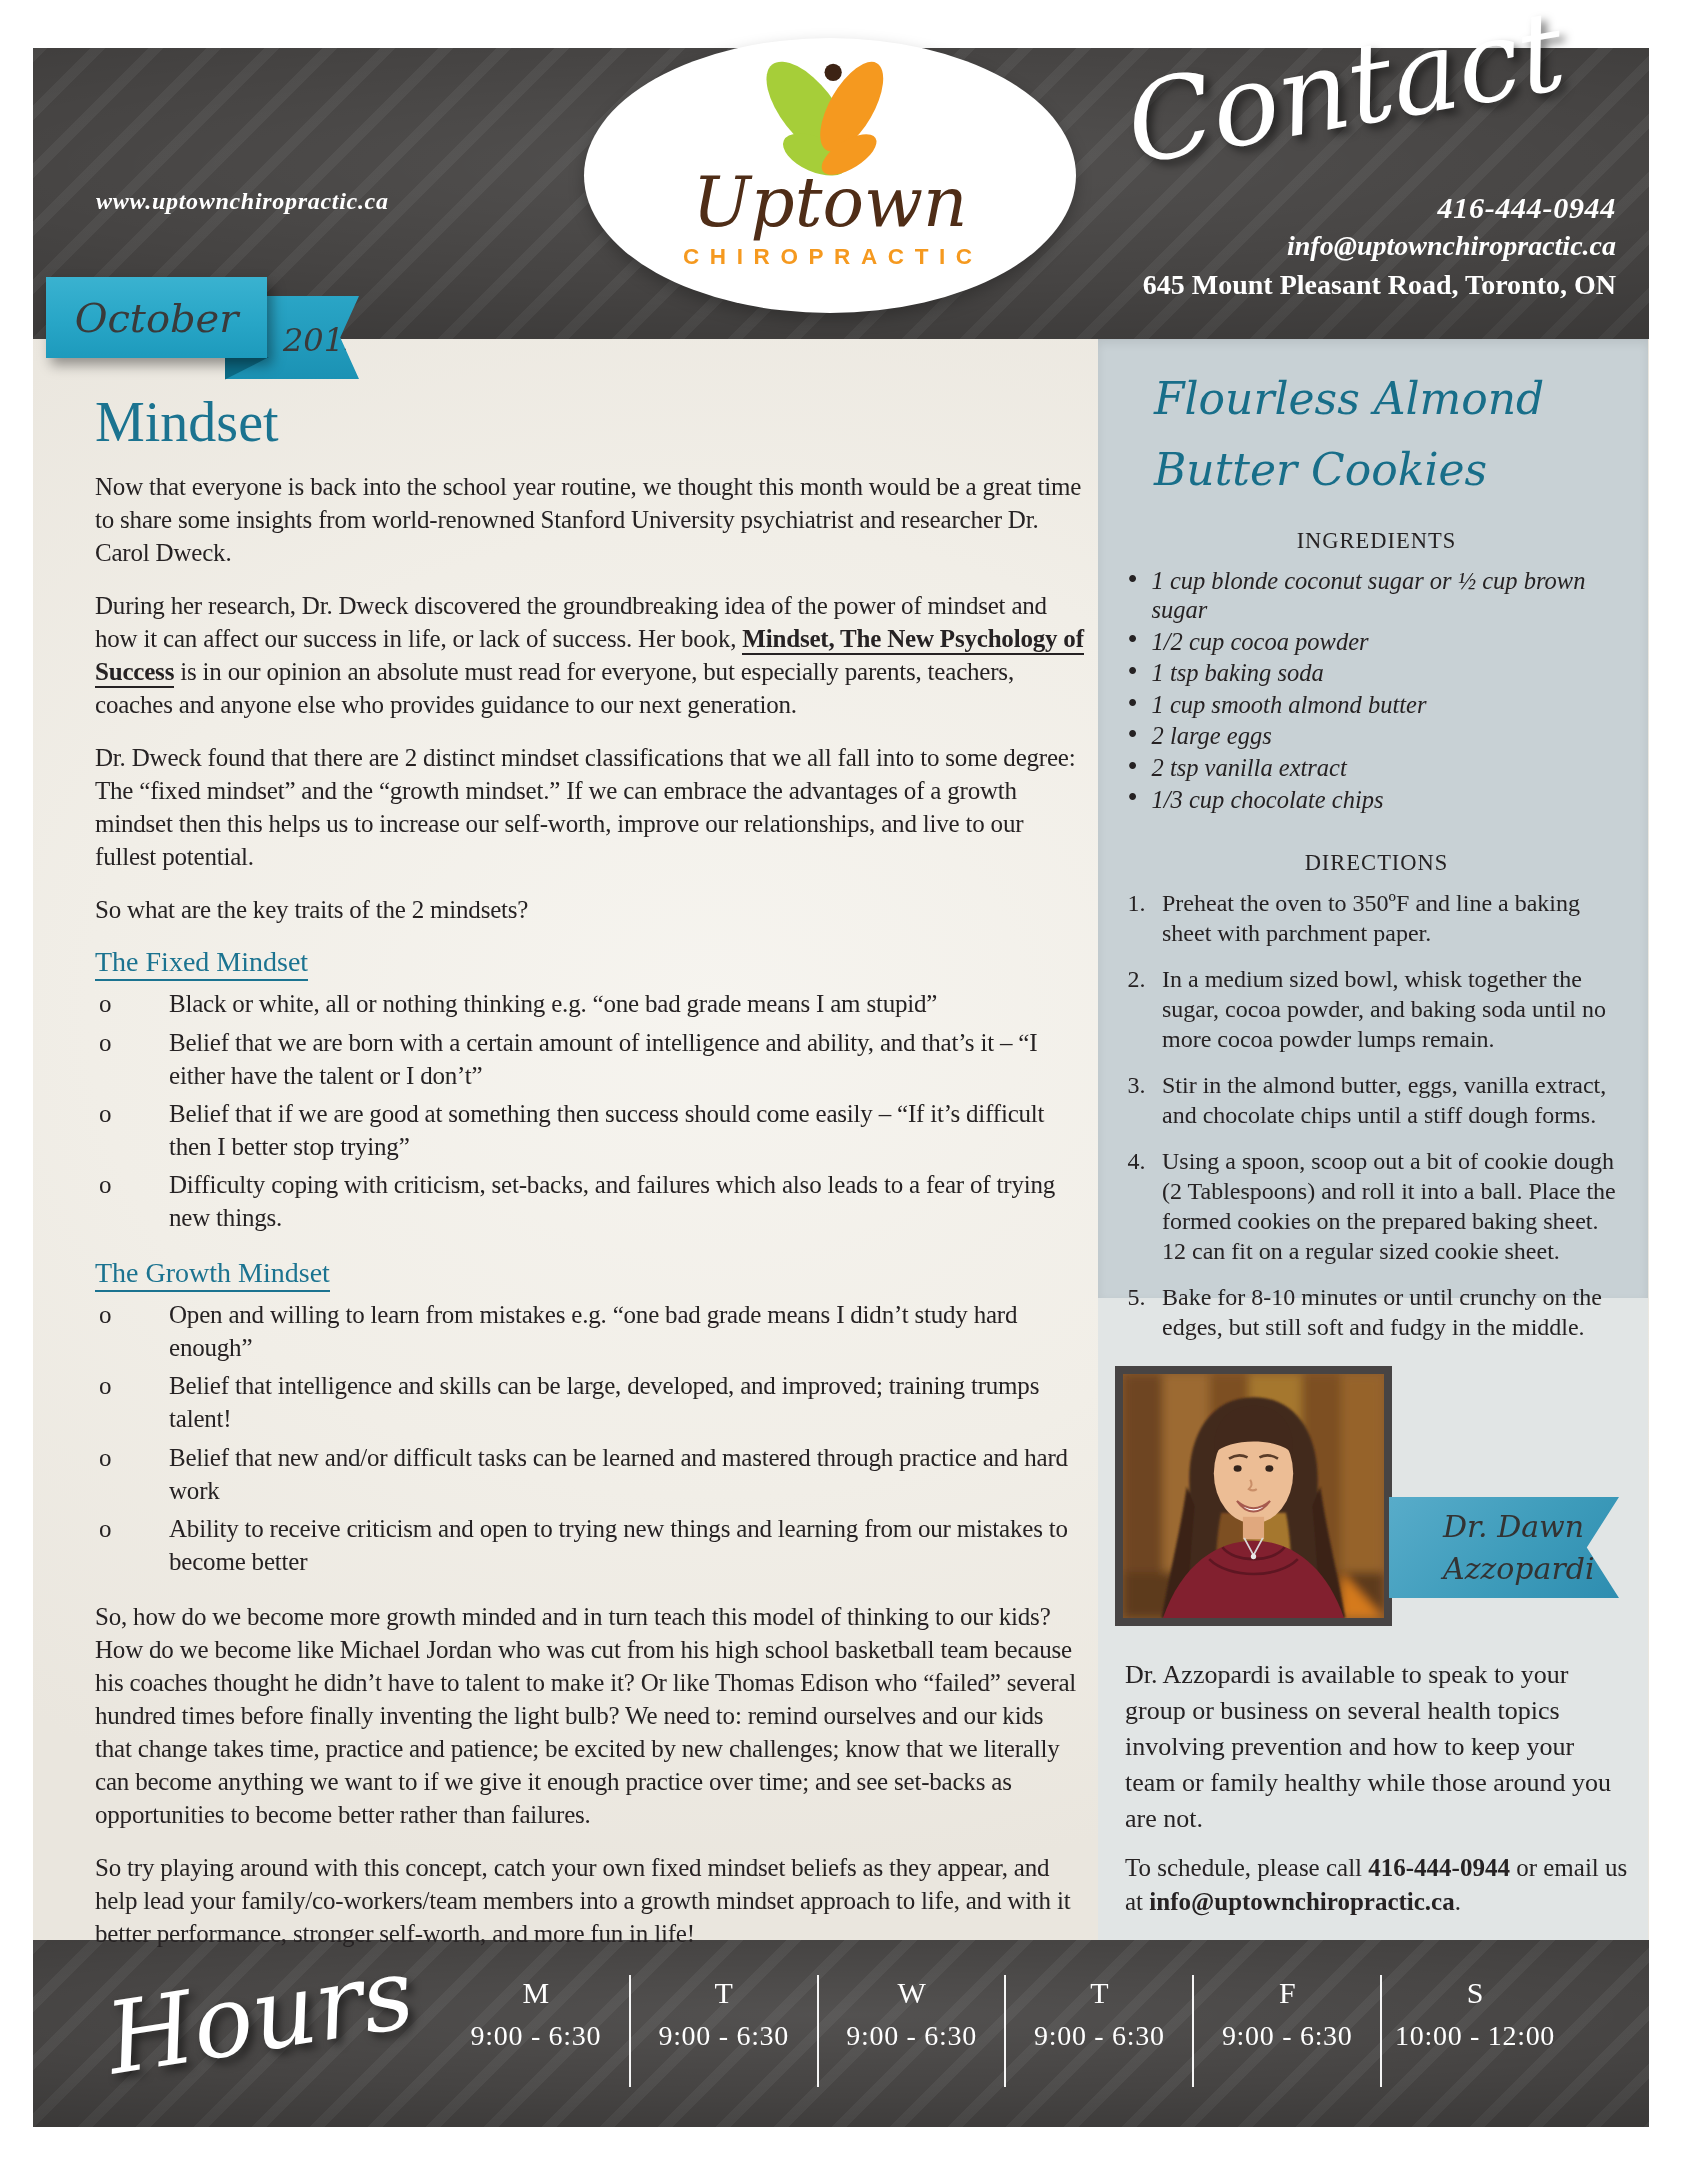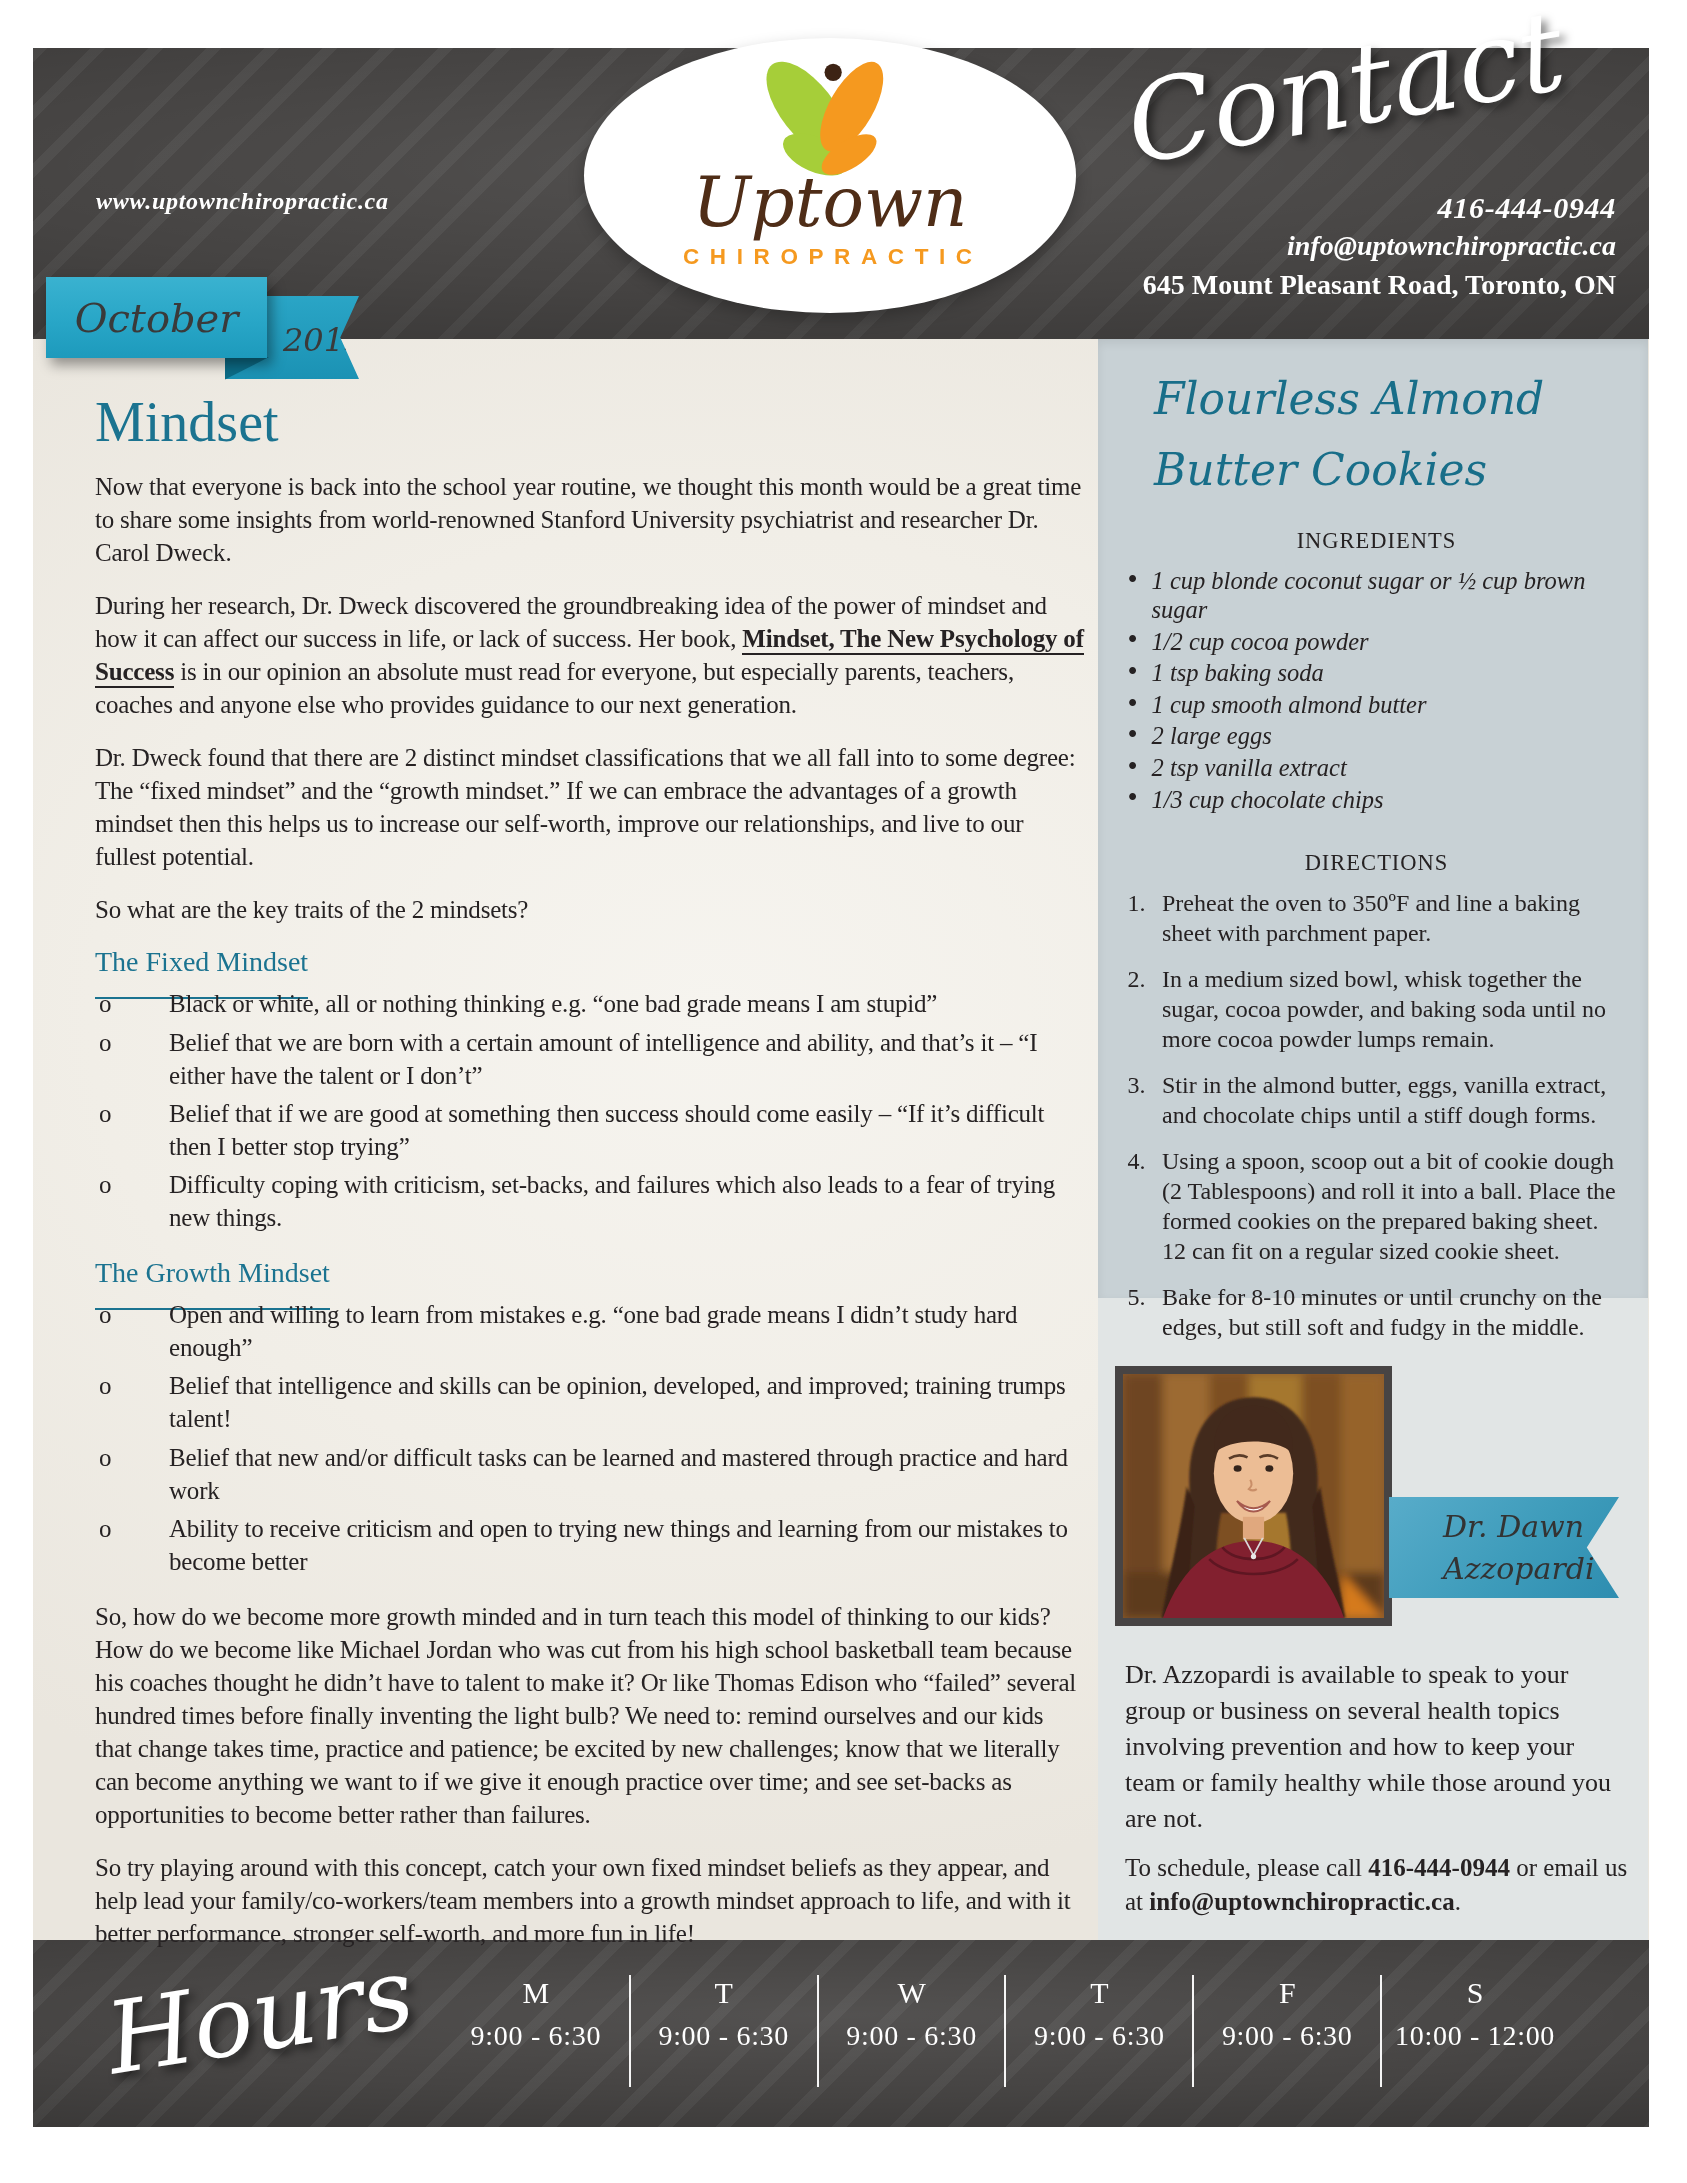--- a/index.html
+++ b/index.html
@@ -54,21 +54,21 @@
   .ribbon-main .month{font-style:italic;font-size:40px;color:#3a3a3a;font-family:"DejaVu Serif",serif;}
   .ribbon-tail .year{position:absolute;left:58px;top:25px;font-style:italic;font-size:32px;color:#3a3a3a;
     font-family:"DejaVu Serif",serif;}
 
   
   .article{position:absolute;left:95px;top:394px;width:990px;color:#262223;}
   .article h1{font-size:56px;font-weight:normal;color:#1b7390;margin:0 0 20px 0;line-height:1;}
   .article p{font-size:25px;line-height:33px;margin:0 0 20px 0;letter-spacing:-0.2px;}
   .book-title{font-weight:bold;border-bottom:2.6px solid #262223;padding-bottom:1.3px;}
   .sec-head{font-size:28px;color:#1b7390;margin:4px 0 9.3px 0;}
-  .sec-head span{border-bottom:2px solid #1b7390;padding-bottom:20px;}
+  .sec-head span{border-bottom:2px solid #1b7390;padding-bottom:2px;}
   .o-list{list-style:none;margin:0 0 22.5px 0;padding:0;}
   .o-list li{position:relative;padding-left:74px;font-size:25px;line-height:33px;margin-bottom:5.3px;letter-spacing:-0.2px;}
   .o-list li::before{content:"o";position:absolute;left:4px;top:0;font-size:25px;}
 
   
   .recipe{position:absolute;left:1125px;top:363px;width:503px;color:#262223;}
   .recipe-title{font-family:"DejaVu Serif",serif;font-style:italic;font-size:44px;line-height:1.62;
     color:#186e89;width:410px;margin:0 0 22.5px 29px;}
   .list-label{font-size:22.5px;letter-spacing:1px;margin:0 0 12px 0;font-weight:normal;text-align:center;}
   .ing-list{list-style:none;margin:0 0 36px 0;padding:0;}
@@ -155,21 +155,21 @@
     <ul class="o-list">
       <li>Black or white, all or nothing thinking e.g. “one bad grade means I am stupid”</li>
       <li>Belief that we are born with a certain amount of intelligence and ability, and that’s it – “I either have the talent or I don’t”</li>
       <li>Belief that if we are good at something then success should come easily – “If it’s difficult then I better stop trying”</li>
       <li>Difficulty coping with criticism, set-backs, and failures which also leads to a fear of trying new things.</li>
     </ul>
 
     <div class="sec-head"><span>The Growth Mindset</span></div>
     <ul class="o-list">
       <li>Open and willing to learn from mistakes e.g. “one bad grade means I didn’t study hard enough”</li>
-      <li>Belief that intelligence and skills can be opinion, developed, and improved; training trumps talent!</li>
+      <li>Belief that intelligence and skills can be large, developed, and improved; training trumps talent!</li>
       <li>Belief that new and/or difficult tasks can be learned and mastered through practice and hard work</li>
       <li>Ability to receive criticism and open to trying new things and learning from our mistakes to become better</li>
     </ul>
 
     <p>So, how do we become more growth minded and in turn teach this model of thinking to our kids? How do we become like Michael Jordan who was cut from his high school basketball team because his coaches thought he didn’t have to talent to make it? Or like Thomas Edison who “failed” several hundred times before finally inventing the light bulb? We need to: remind ourselves and our kids that change takes time, practice and patience; be excited by new challenges; know that we literally can become anything we want to if we give it enough practice over time; and see set-backs as opportunities to become better rather than failures.</p>
     <p>So try playing around with this concept, catch your own fixed mindset beliefs as they appear, and help lead your family/co-workers/team members into a growth mindset approach to life, and with it better performance, stronger self-worth, and more fun in life!</p>
   </div>
 
   <div class="recipe">
     <div class="recipe-title">Flourless Almond Butter Cookies</div>

